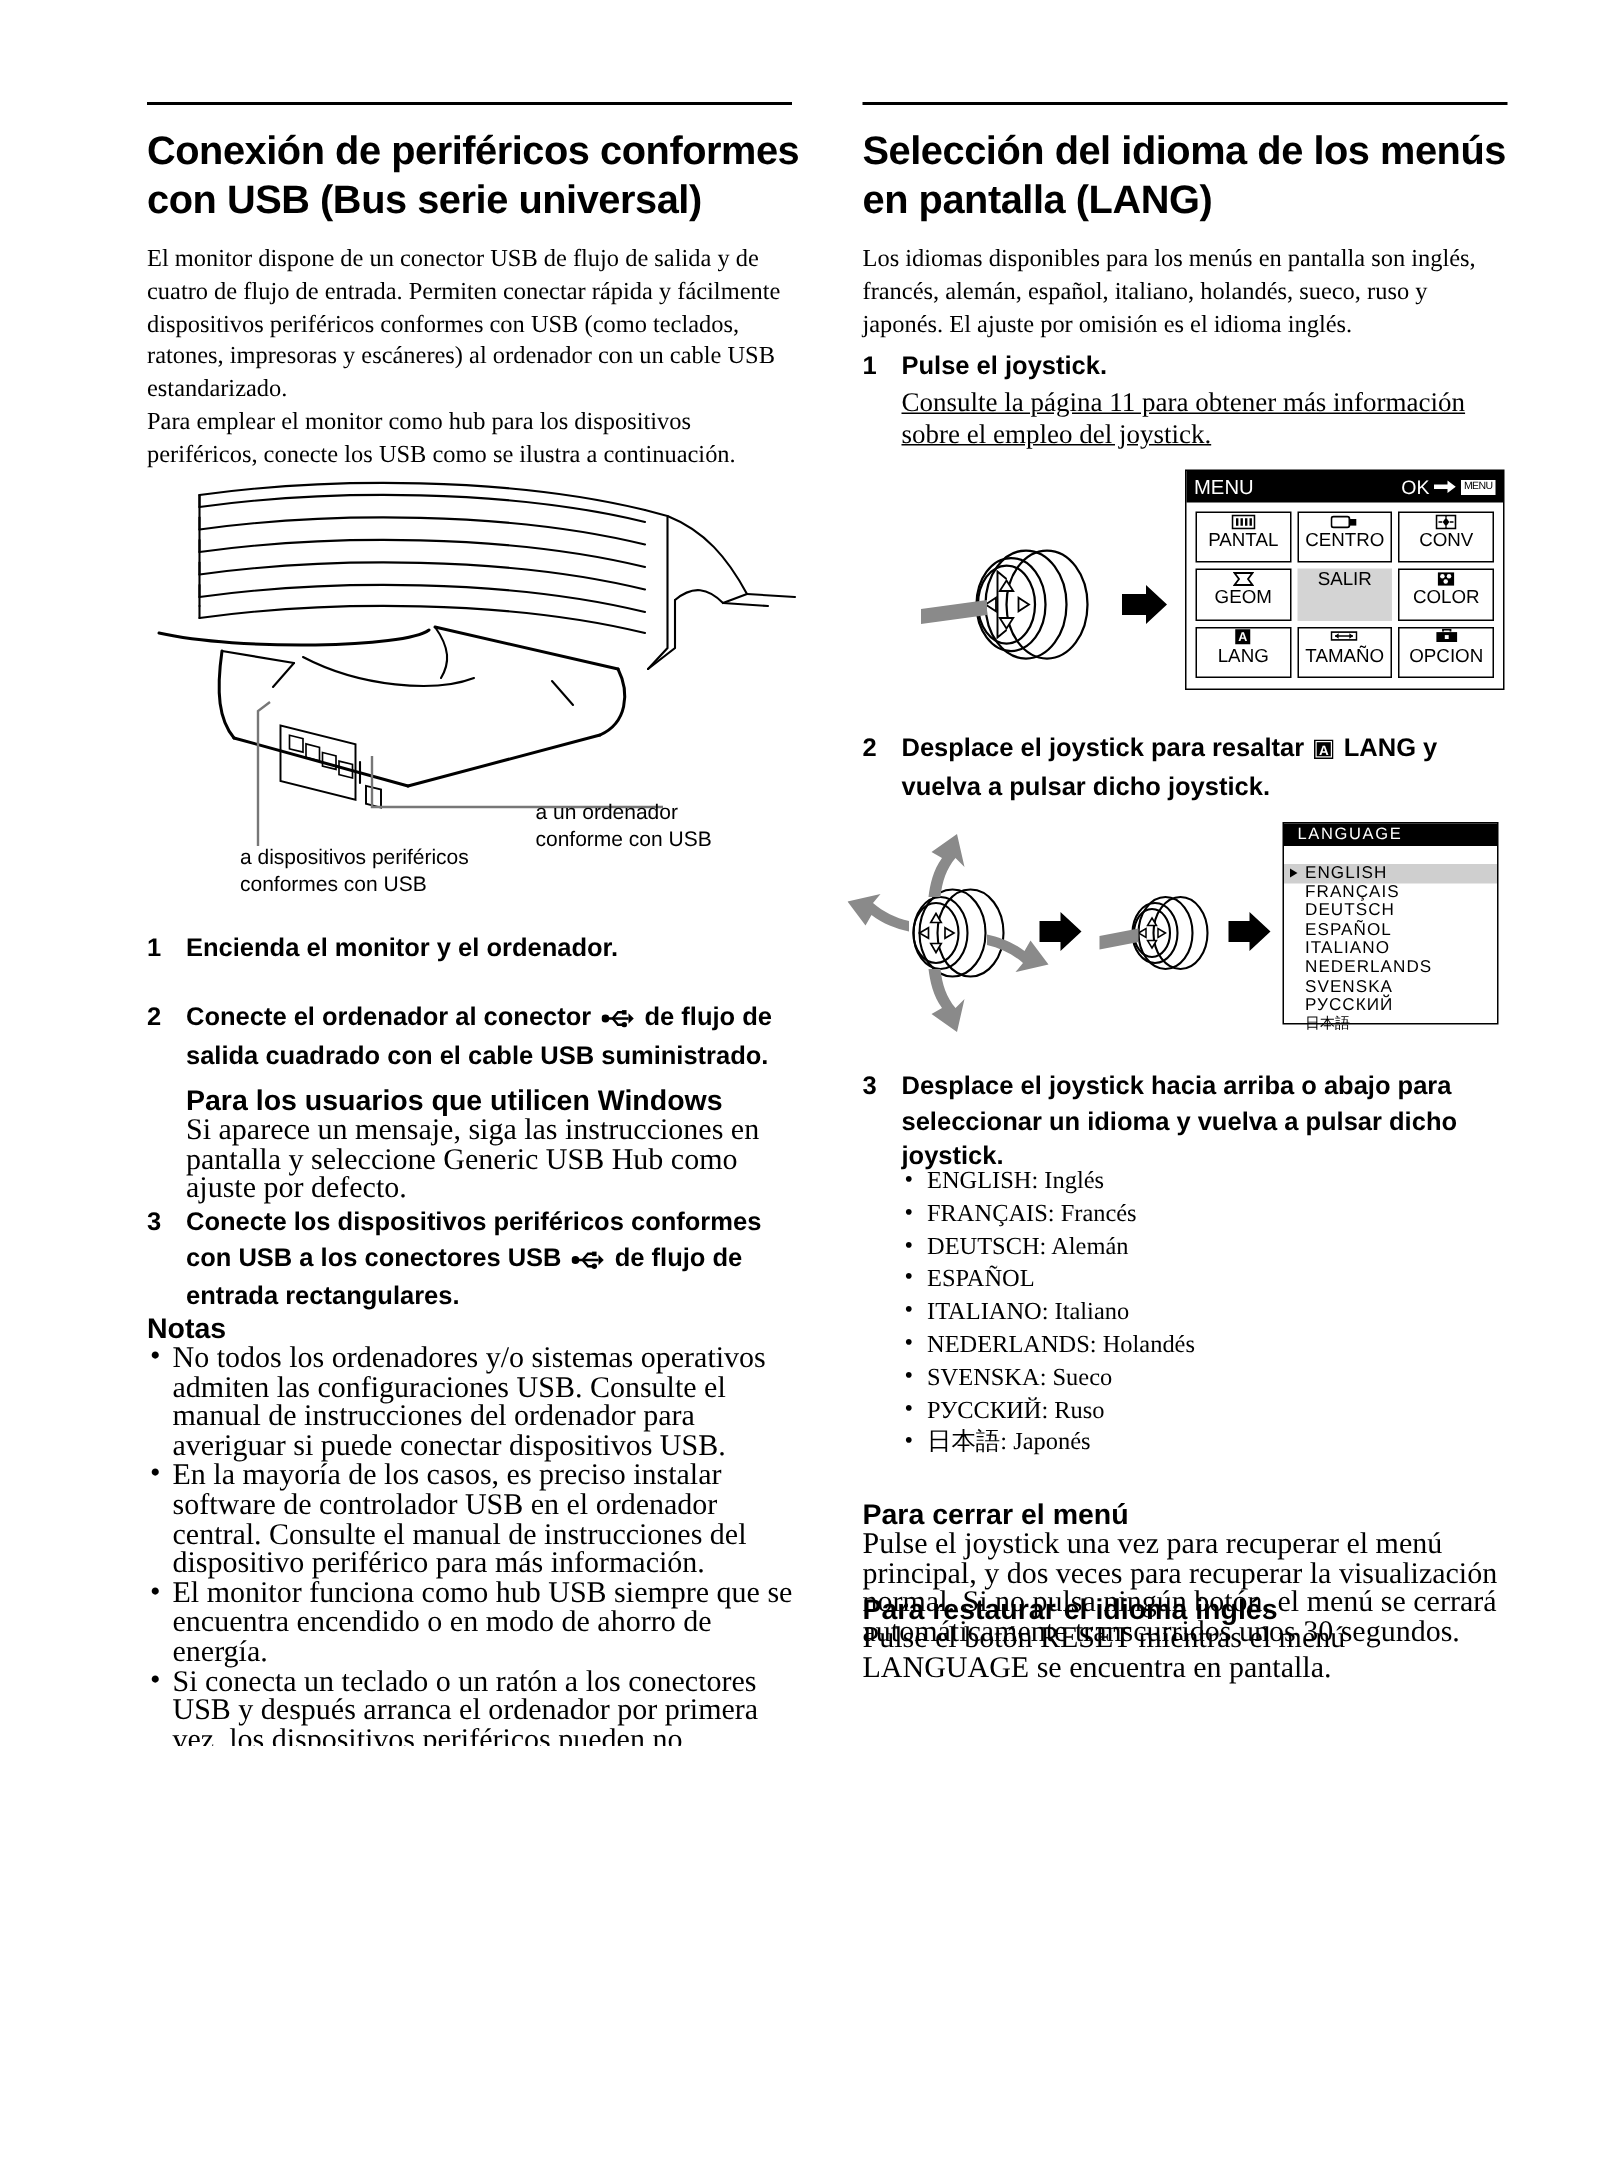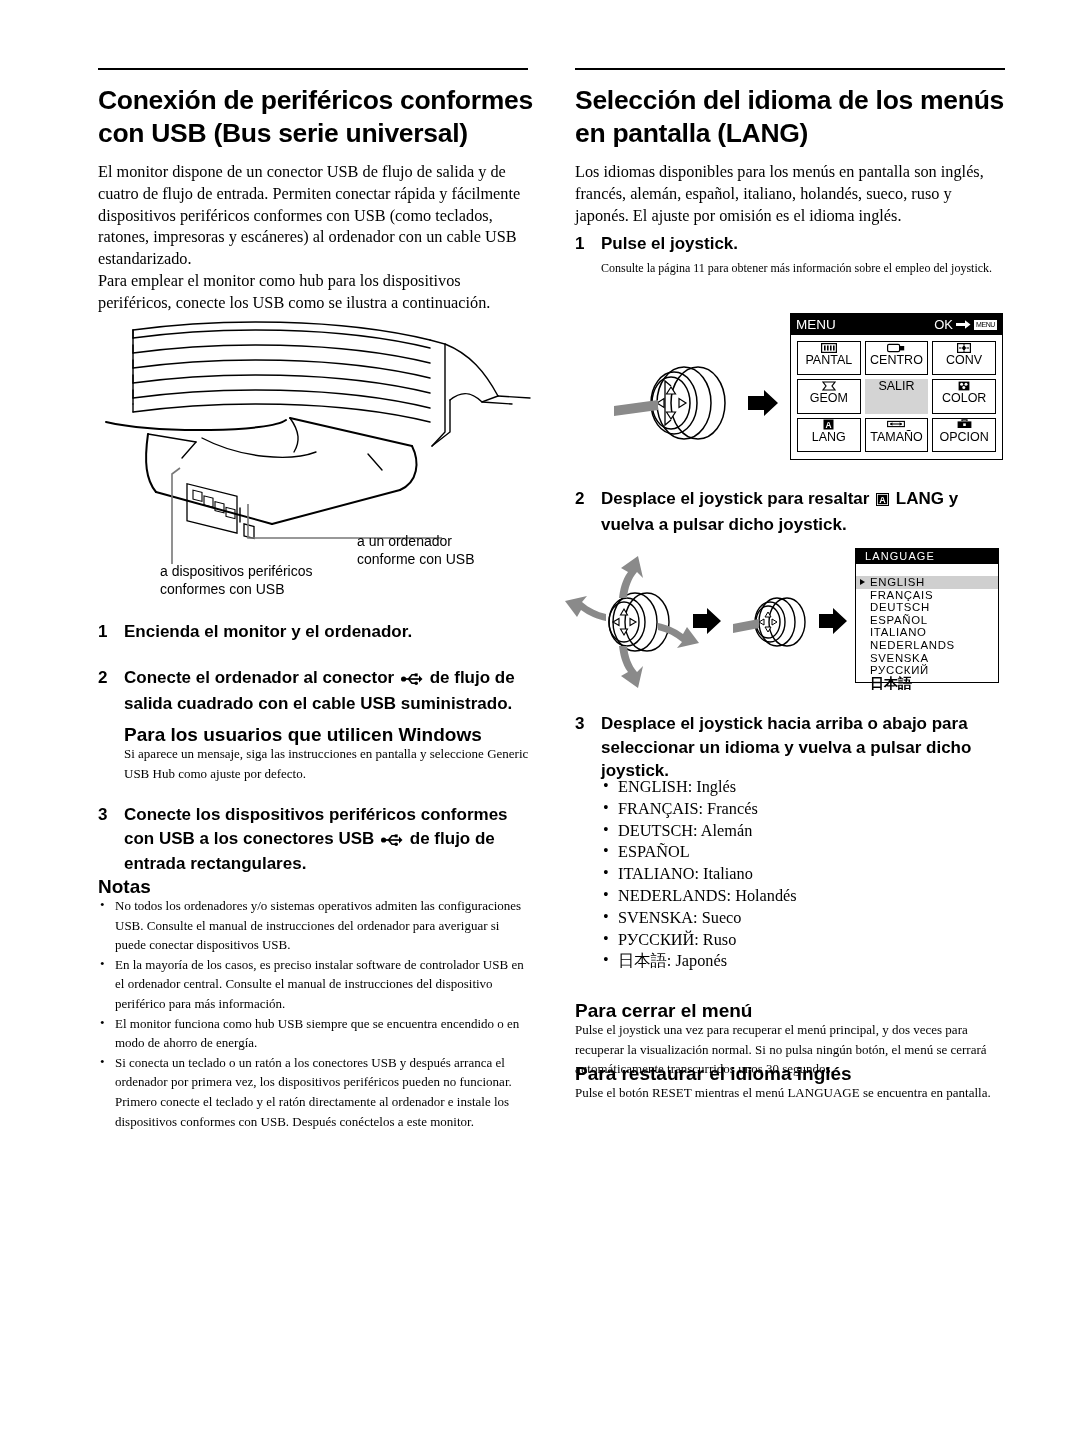--- a/index.html
+++ b/index.html
@@ -79,35 +79,36 @@
   .step .txt {
     font-family: "Liberation Sans", sans-serif;
     font-weight: bold;
     font-size: 17px;
     line-height: 23.5px;
     flex: 1 1 auto;
   }
   .step .sub {
     font-family: "Liberation Serif", serif;
     font-weight: normal;
-    font-size: 12px;
+    font-size: 18px;
     line-height: 21.8px;
     margin-top: 2px;
+    text-decoration: underline;
   }
 
   
   .subhead {
     font-family: "Liberation Sans", sans-serif;
     font-weight: bold;
     font-size: 19px;
     line-height: 19px;
   }
   .smallbody {
     font-family: "Liberation Serif", serif;
-    font-size: 13px;
+    font-size: 20px;
     line-height: 19.6px;
   }
 
   
   ul.bul {
     list-style: none;
     margin: 0;
     padding: 0;
   }
   ul.bul > li {
@@ -242,23 +243,23 @@
   .lang-item.sel:before {
     content: "";
     position: absolute;
     left: 4px;
     top: 3.2px;
     border-left: 5px solid #000;
     border-top: 3.2px solid transparent;
     border-bottom: 3.2px solid transparent;
   }
   .lang-item.jp {
-    font-size: 14px;
+    font-size: 10px;
     letter-spacing: 0;
-    font-weight: bold;
+    font-weight: normal;
   }
 
   
   .usb-ic { display: inline-block; vertical-align: -2px; margin: 0 2px; }
   .lang-ic { display: inline-block; vertical-align: -2px; margin: 0 2px; }
 
   .cap {
     position: absolute;
     font-family: "Liberation Sans", sans-serif;
     font-size: 14px;

